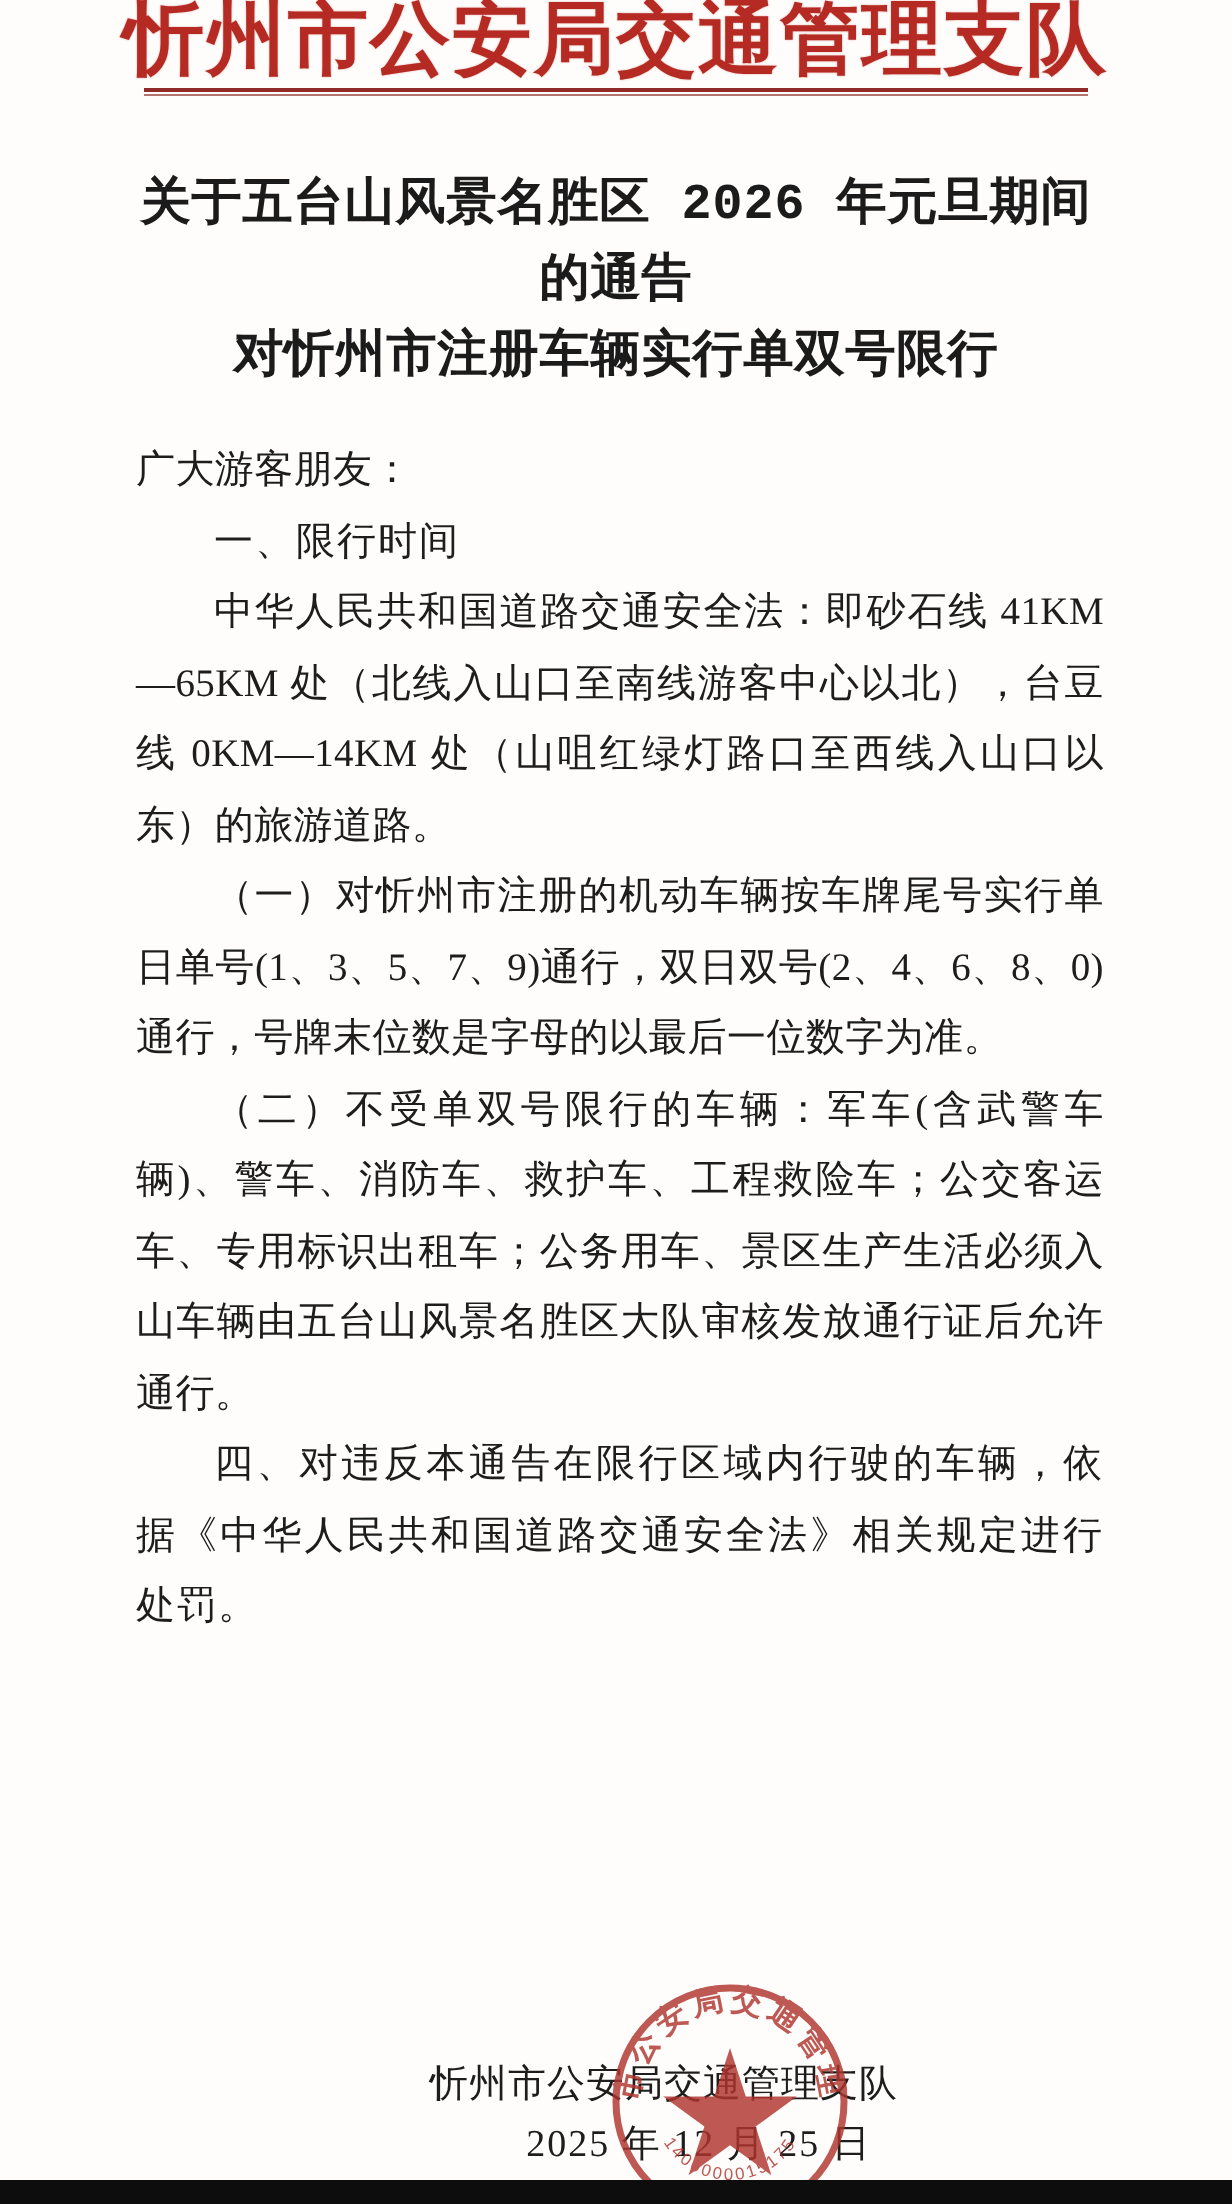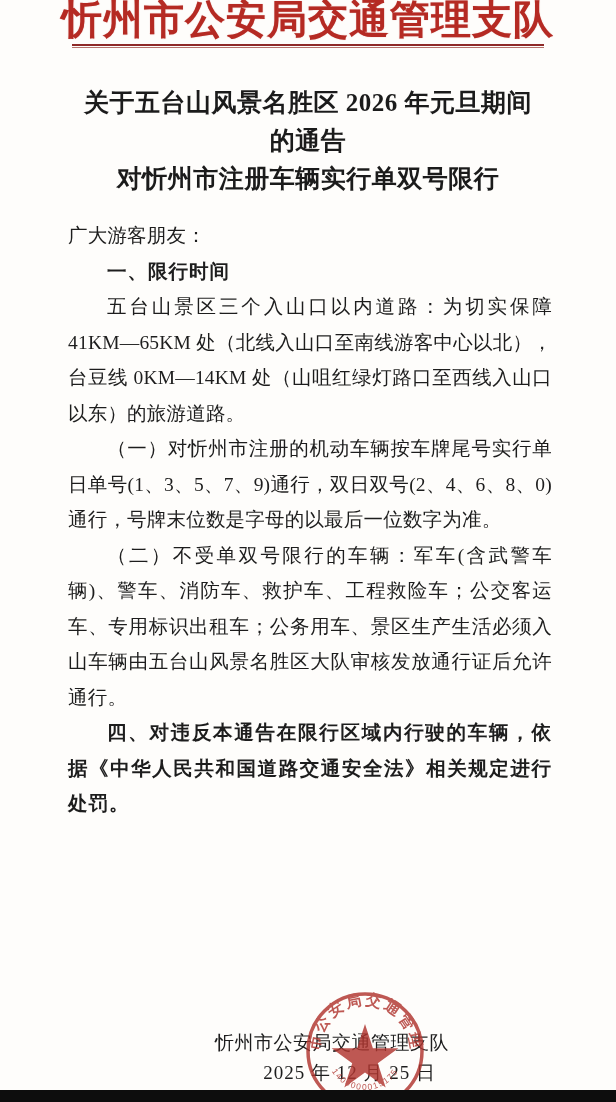--- a/index.html
+++ b/index.html
@@ -53,21 +53,21 @@
   }
 
   
   .doc-title {
     position: absolute;
     top: 84px;
     left: 68px;
     width: 480px;
     text-align: center;
     color: #1b1b1b;
-    font-family: Liberation Serif, serif;
+    font-family: Liberation Mono, monospace;
     font-weight: bold;
     font-size: 25px;
     line-height: 38px;
     letter-spacing: 0.5px;
   }
   .doc-title .tline { display: block; white-space: nowrap; }
 
   
   .body-area {
     position: absolute;
@@ -82,21 +82,21 @@
     text-justify: inter-ideograph;
   }
   .body-area p {
     margin: 0;
     font-family: "Liberation Serif", "DejaVu Serif", serif;
   }
   .salutation { text-indent: 0; }
   .para { text-indent: 2em; }
   .heading {
     text-indent: 2em;
-    font-weight: bold;
+    font-weight: normal;
     letter-spacing: 1px;
   }
   .plainline { text-indent: 0; }
 
   
   .sign-block {
     position: absolute;
     top: 1028px;
     left: 0;
     width: 616px;
@@ -146,21 +146,21 @@
   <span class="tline">关于五台山风景名胜区 2026 年元旦期间</span>
   <span class="tline">的通告</span>
   <span class="tline">对忻州市注册车辆实行单双号限行</span>
 </div>
 
 <div class="body-area">
   <p class="salutation">广大游客朋友：</p>
 
   <p class="heading">一、限行时间</p>
 
-  <p class="para">五台山景区三个入山口以内道路：为切实保障 41KM—65KM 处（北线入山口至南线游客中心以北），台豆线 0KM—14KM 处（山咀红绿灯路口至西线入山口以东）的旅游道路。</p>
+  <p class="para">中华人民共和国道路交通安全法：即砂石线 41KM—65KM 处（北线入山口至南线游客中心以北），台豆线 0KM—14KM 处（山咀红绿灯路口至西线入山口以东）的旅游道路。</p>
 
   <p class="para">（一）对忻州市注册的机动车辆按车牌尾号实行单日单号(1、3、5、7、9)通行，双日双号(2、4、6、8、0)通行，号牌末位数是字母的以最后一位数字为准。</p>
   <p class="para">（二）不受单双号限行的车辆：军车(含武警车辆)、警车、消防车、救护车、工程救险车；公交客运车、专用标识出租车；公务用车、景区生产生活必须入山车辆由五台山风景名胜区大队审核发放通行证后允许通行。</p>
 
   <p class="heading">四、对违反本通告在限行区域内行驶的车辆，依据《中华人民共和国道路交通安全法》相关规定进行处罚。</p>
 
 </div>
 
 <div class="sign-block">
   <div class="sign-org">忻州市公安局交通管理支队</div>

